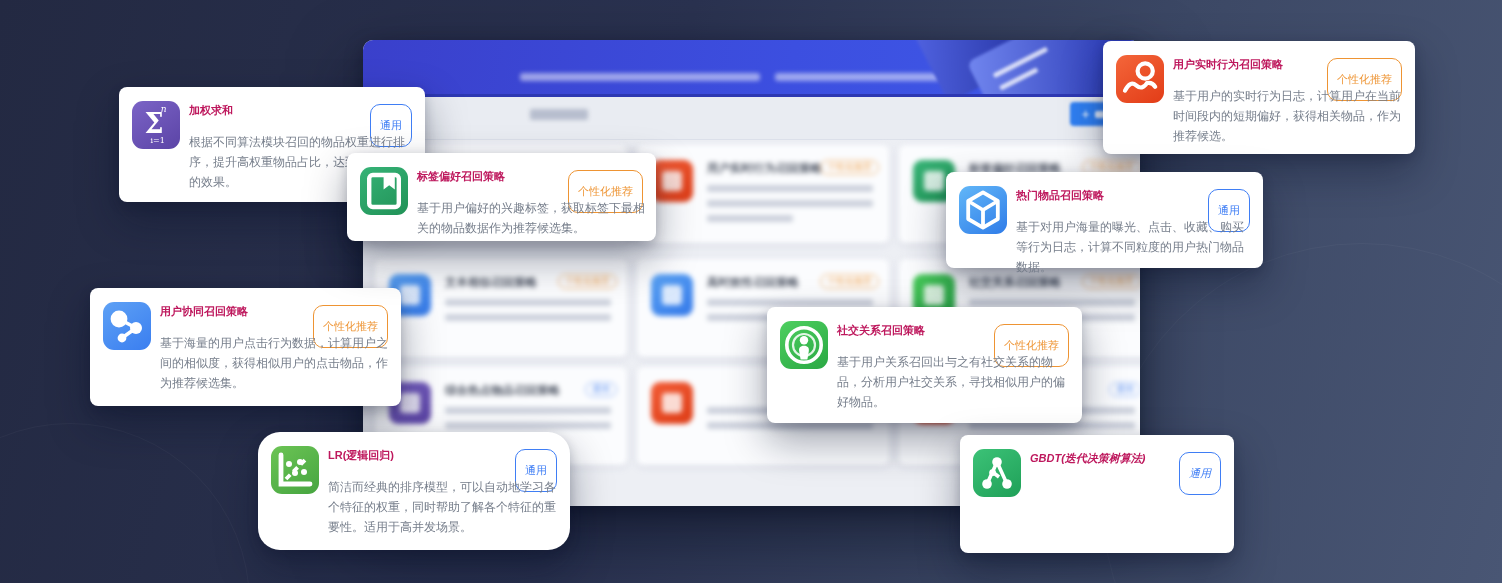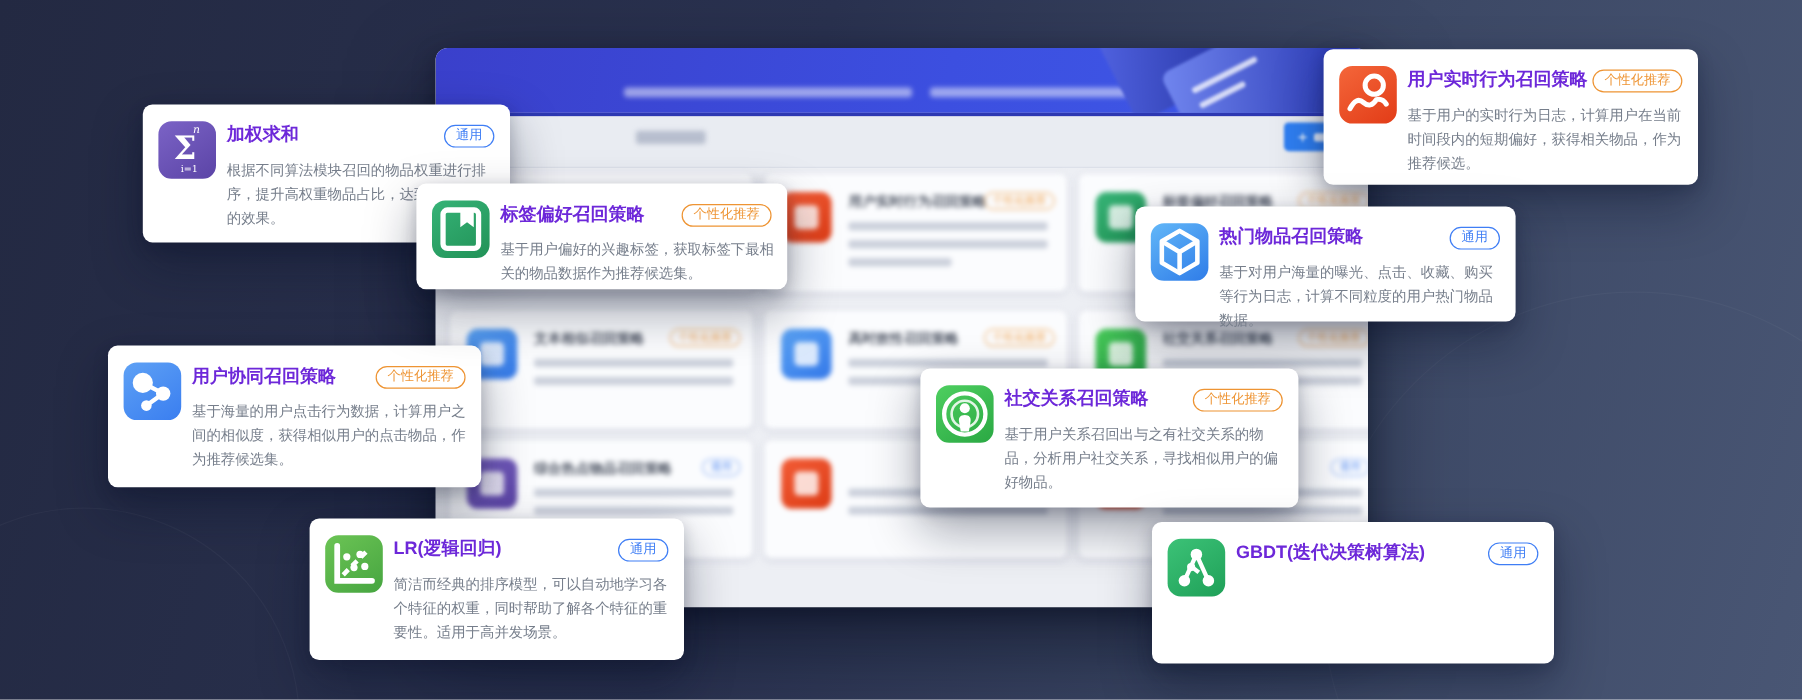--- a/index.html
+++ b/index.html
@@ -69,37 +69,37 @@
   .ic-green { background:linear-gradient(145deg,#38b478,#1f9655); }
   .ic-green2 { background:linear-gradient(145deg,#49cc5b,#27a344); }
   .ic-purple { background:linear-gradient(145deg,#7a62c4,#5a43a4); }
 
   
   .card { position:absolute; background:#ffffff; border-radius:8px; z-index:20;
     box-shadow:0 18px 42px rgba(8,15,40,0.38), 0 4px 12px rgba(8,15,40,0.2); }
   .card .icon { position:absolute; left:13px; top:14px; width:48px; height:48px;
     border-radius:11px; color:#fff; }
   .card .icon svg { position:absolute; inset:0; width:100%; height:100%; }
-  .card .title { position:absolute; left:70px; top:16px; font-size:15px; font-weight:bold;
-    color:#6d28d9; white-space:nowrap; }
+  .card .title { position:absolute; left:70px; top:16px; font-size:11px; font-weight:bold;
+    color:#be185d; white-space:nowrap; }
   .card .badge { position:absolute; right:13px; top:17px; font-size:11px; line-height:17px;
-    padding:0 9px; border-radius:10px; border:1px solid; white-space:nowrap; }
+    padding:12px 9px; border-radius:10px; border:1px solid; white-space:nowrap; }
   .badge-general { color:#3f7ef5; border-color:#7aa6f7; }
   .badge-personalized { color:#ee9433; border-color:#f2aa55; }
   .card .desc { position:absolute; left:70px; top:45px; right:10px;
     font-size:12px; line-height:20px; color:#767e8b; }
 
   .card-weighted-sum { left:119px; top:87px;  width:306px; height:115px; z-index:18; }
   .card-realtime     { left:1103px; top:41px; width:312px; height:113px; }
   .card-tag-pref     { left:347px; top:153px; width:309px; height:88px; z-index:25; }
   .card-hot-items    { left:946px; top:172px; width:317px; height:96px; }
   .card-user-cf      { left:90px;  top:288px; width:311px; height:118px; }
   .card-social       { left:767px; top:307px; width:315px; height:116px; }
-  .card-lr           { left:258px; top:432px; width:312px; height:118px; }
-  .card-gbdt         { left:960px; top:435px; width:335px; height:118px; }
+  .card-lr           { left:258px; top:432px; width:312px; height:118px;border-radius:22px; }
+  .card-gbdt         { left:960px; top:435px; width:274px; height:118px;font-style:italic; }
 
   .icf-purple { background:linear-gradient(145deg,#7b63c6,#5b44a6); }
   .icf-orange { background:linear-gradient(145deg,#f4663a,#e23c17); }
   .icf-green  { background:linear-gradient(145deg,#36b377,#219257); }
   .icf-blue   { background:linear-gradient(145deg,#62b7f8,#2f7ce8); }
   .icf-blue2  { background:linear-gradient(145deg,#5ea1f5,#3a7ef0); }
   .icf-green2 { background:linear-gradient(145deg,#4ecf60,#2aa843); }
   .icf-green3 { background:linear-gradient(145deg,#6cc455,#46a540); }
   .icf-green4 { background:linear-gradient(145deg,#3cc277,#1fa058); }
 

